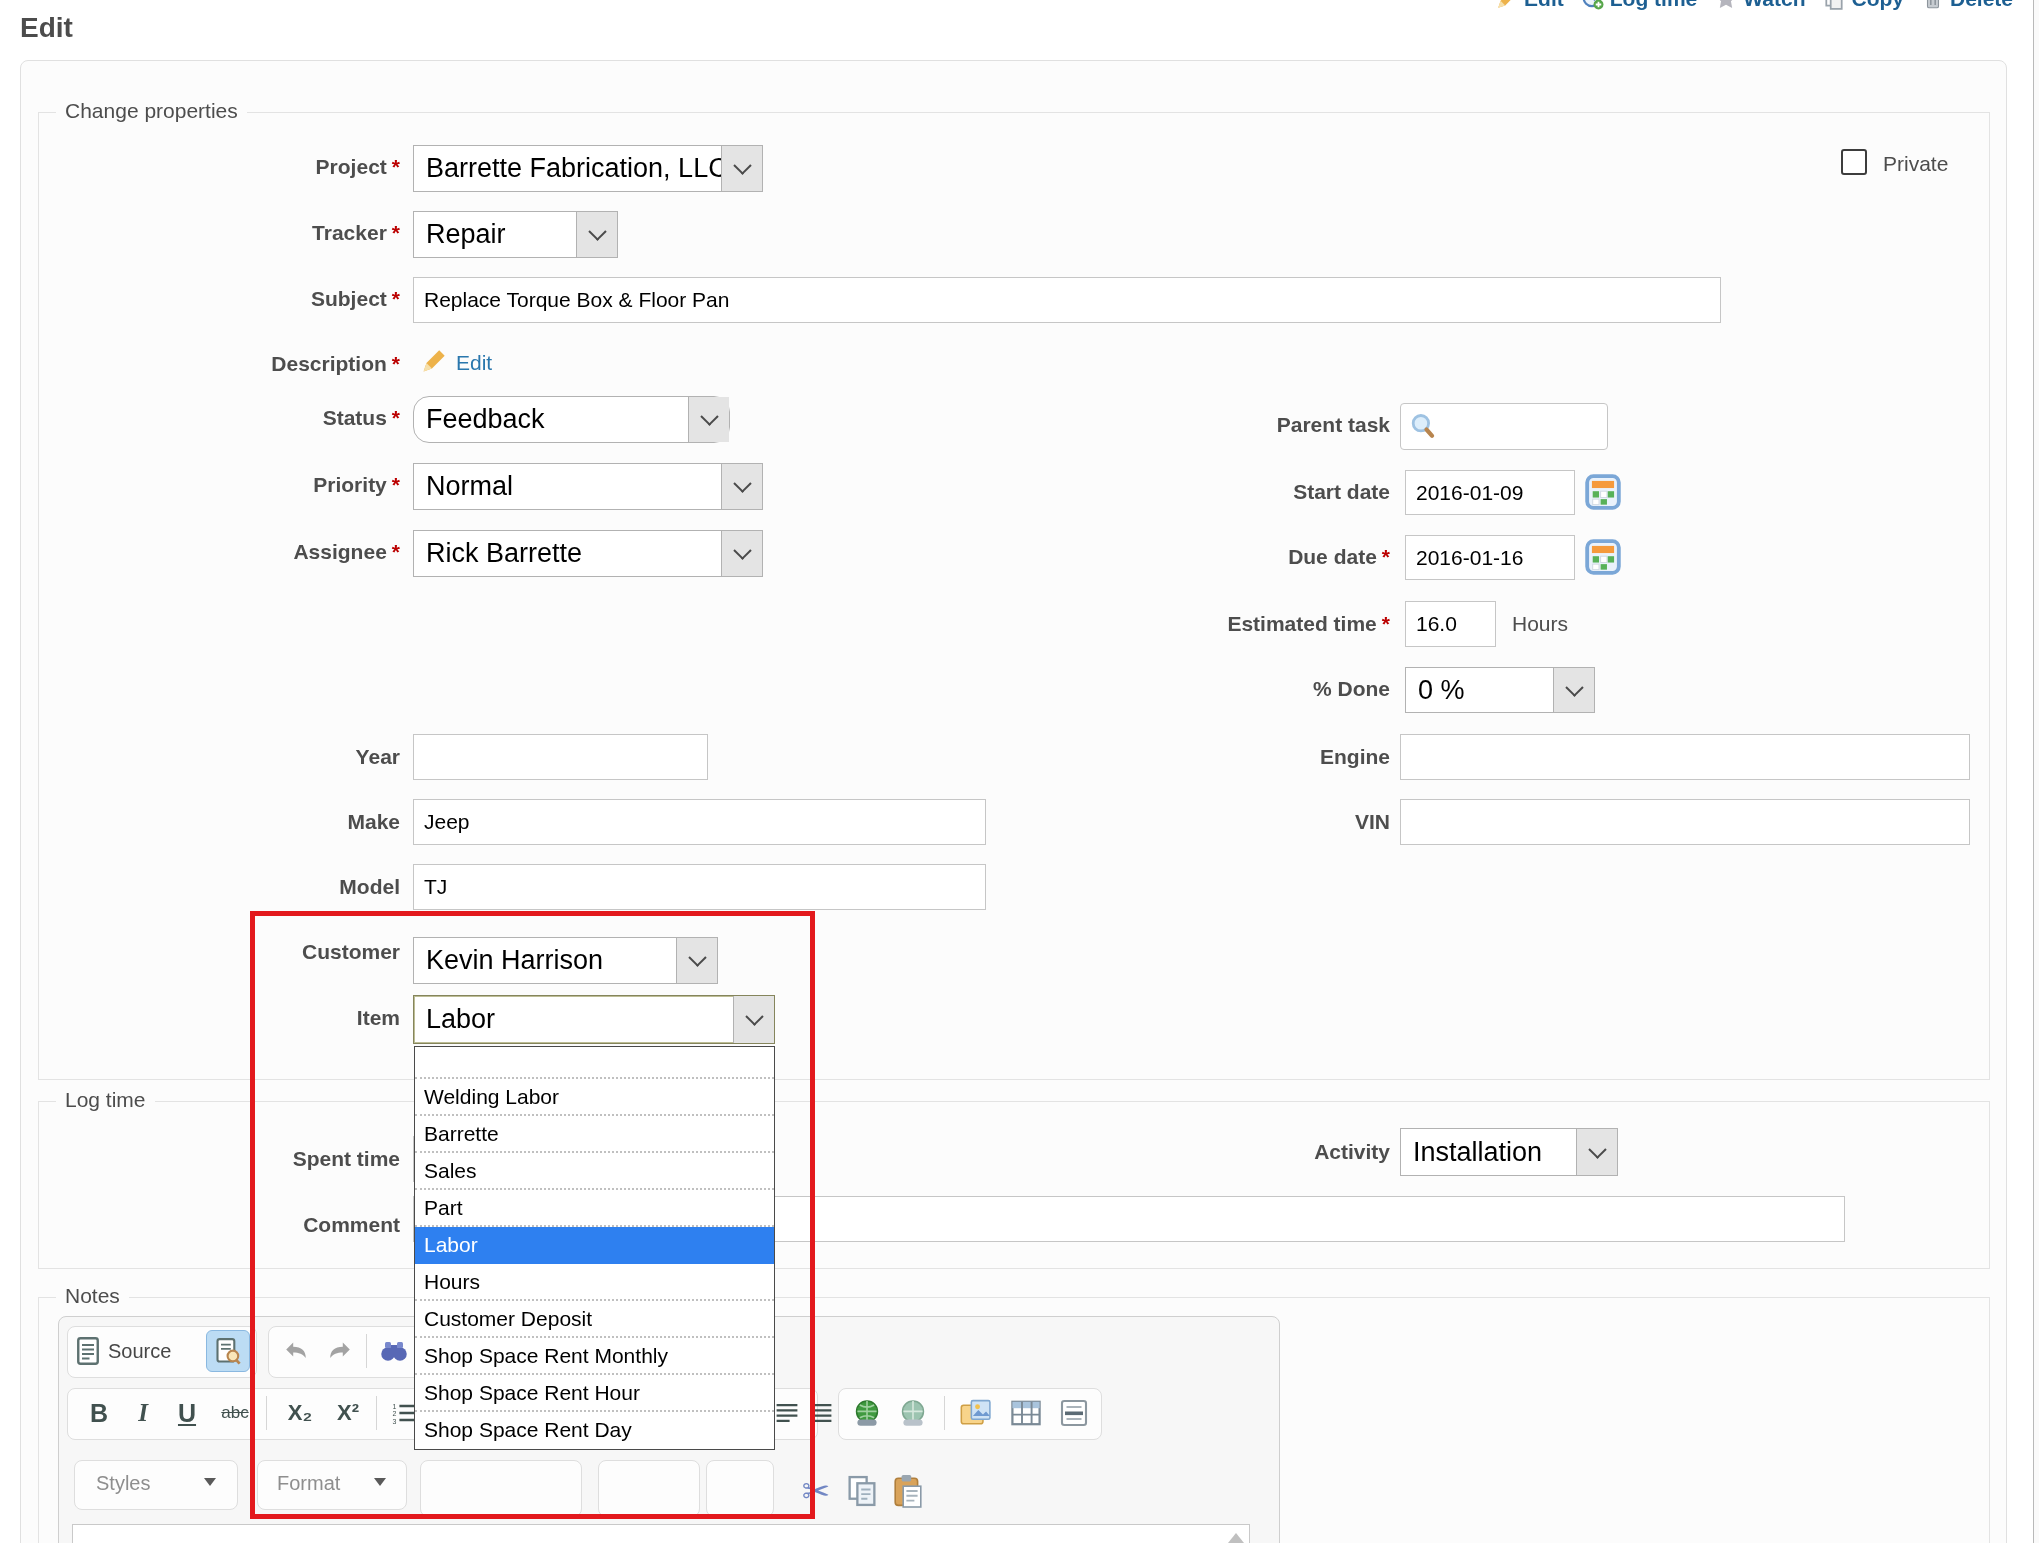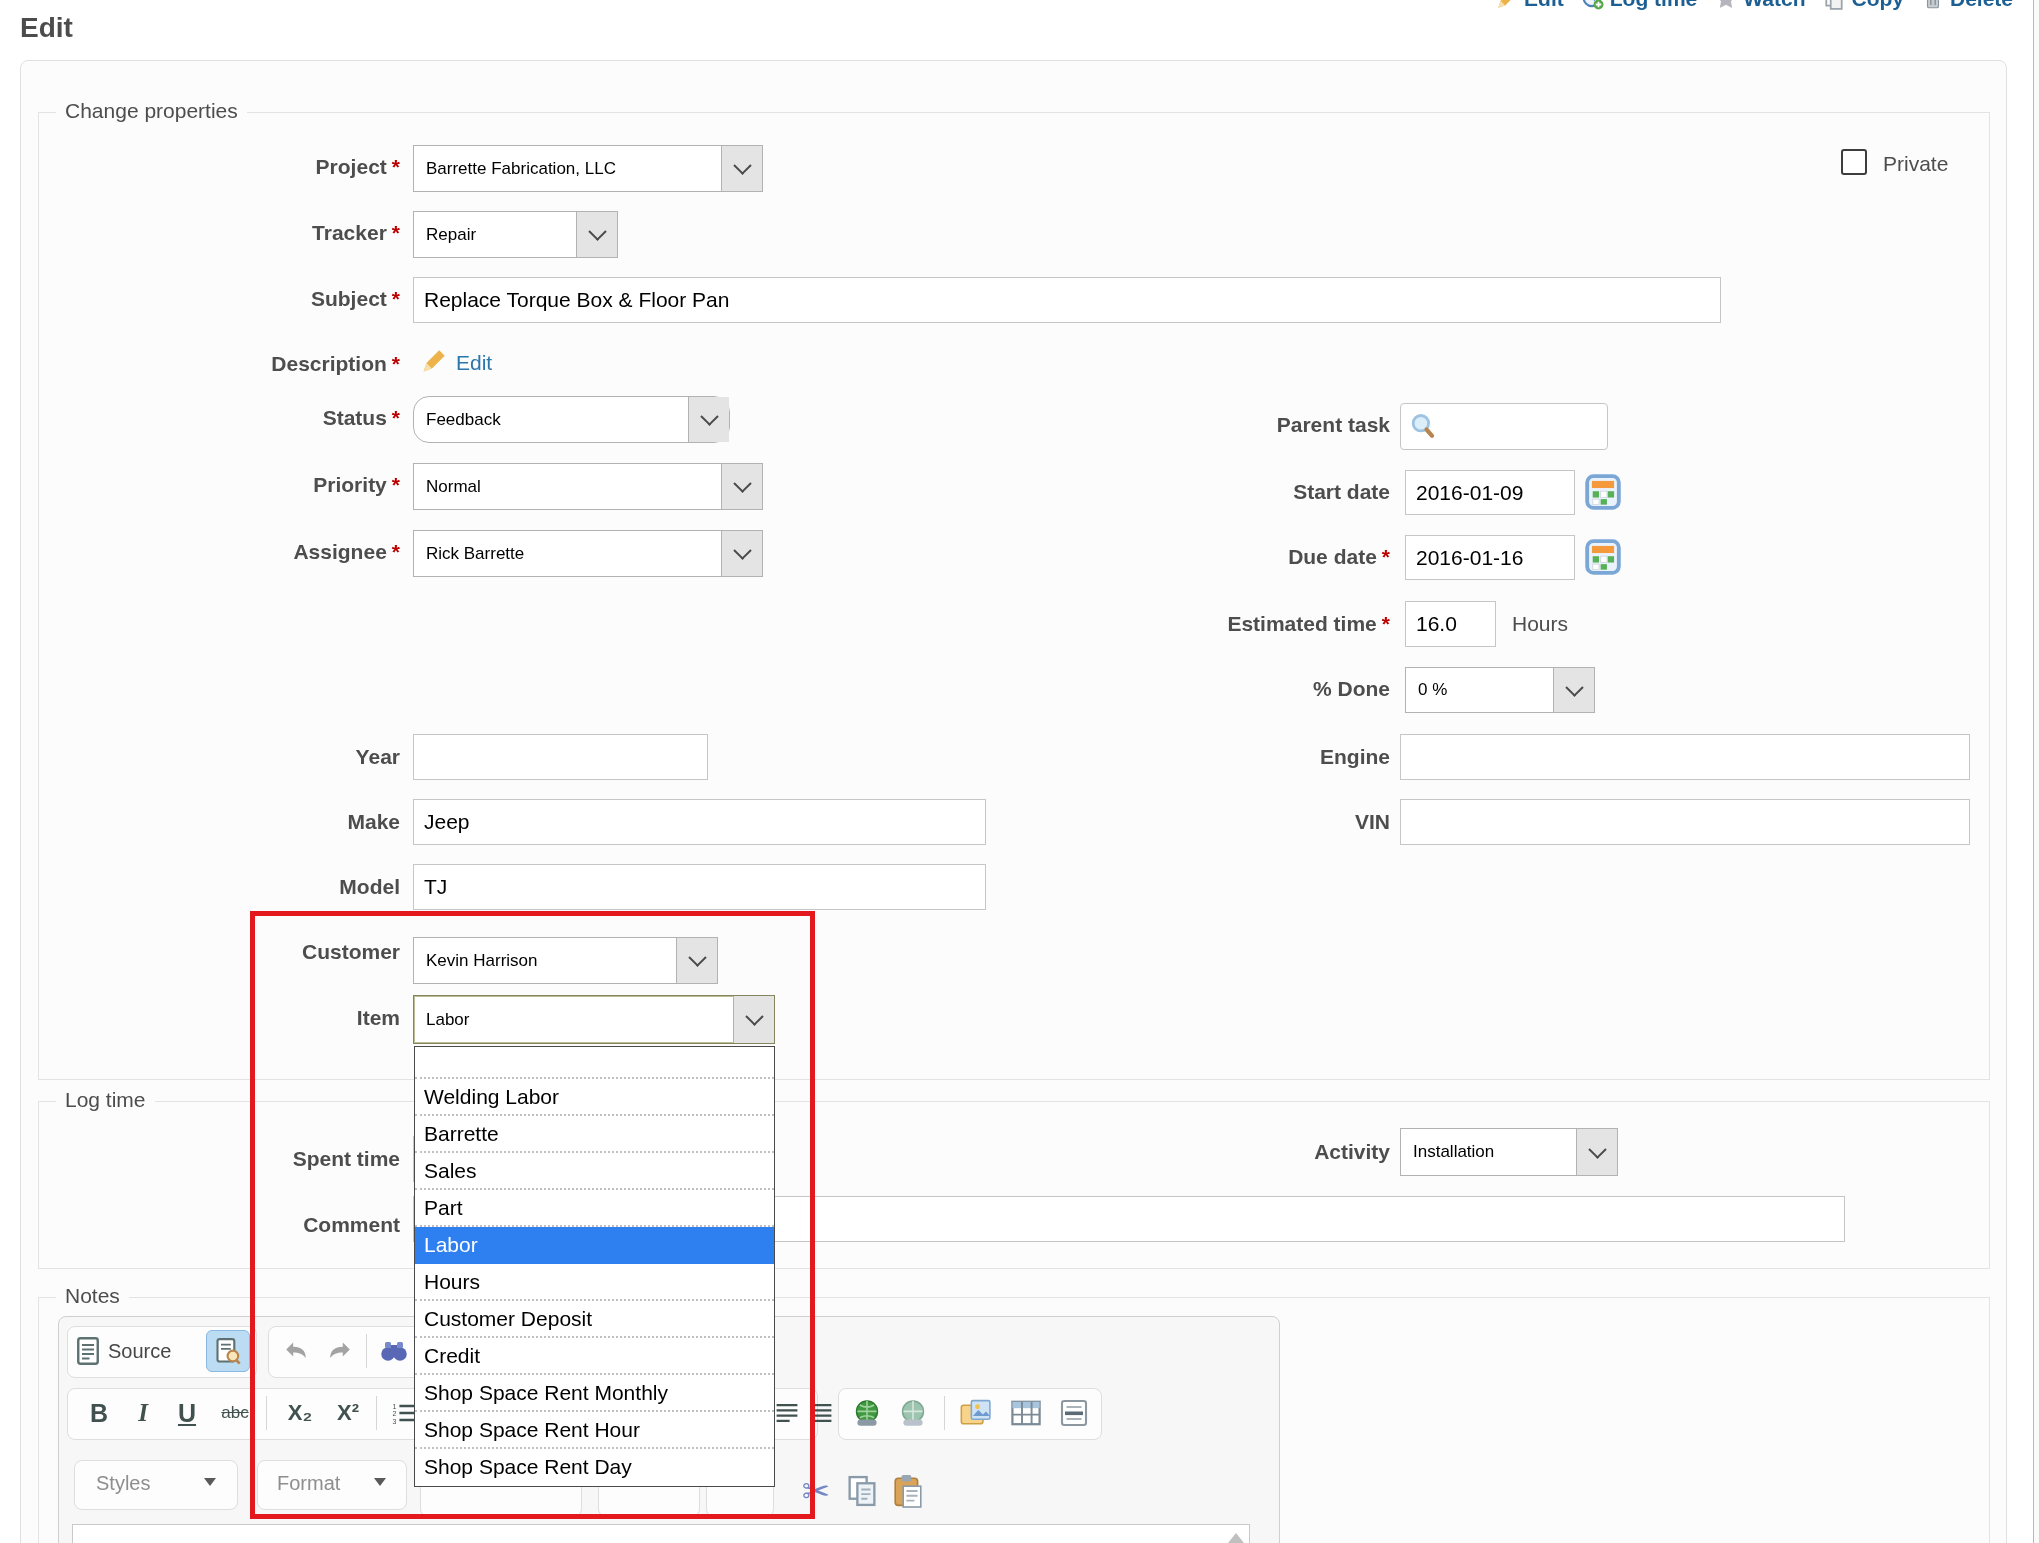--- a/index.html
+++ b/index.html
@@ -18,21 +18,21 @@
   .legend{position:absolute;font-size:21px;color:#4d4d4d;background:#fcfcfc;padding:0 9px;white-space:nowrap;}
   
   .lbl{position:absolute;width:340px;text-align:right;font-size:21px;font-weight:bold;color:#4d4d4d;white-space:nowrap;}
   .lbl.r{width:390px;}
   .req{color:#bb0000;margin-left:5px;font-weight:bold;}
   
   .ti{position:absolute;box-sizing:border-box;border:1px solid #c6c6c6;background:#fff;
       font-family:"Liberation Sans",sans-serif;font-size:21px;color:#000;padding:0 10px;outline:none;}
   .sel{position:absolute;box-sizing:border-box;background:#fff;border:1px solid #b2b2b2;
        display:flex;align-items:stretch;cursor:default;}
-  .sel .val{flex:1;display:flex;align-items:center;padding:0 12px;font-size:17px;white-space:nowrap;overflow:hidden;}
+  .sel .val{flex:1;display:flex;align-items:center;padding:0 12px;font-size:27px;white-space:nowrap;overflow:hidden;}
   .sel .btn{width:40px;background:#e4e4e4;border-left:1px solid #b2b2b2;display:flex;align-items:center;justify-content:center;}
   .sel .btn i{width:11px;height:11px;border-right:2px solid #4a4a4a;border-bottom:2px solid #4a4a4a;
               transform:rotate(45deg) translate(-2px,-2px);}
   .sel.focused{border-color:#85855c;box-shadow:0 0 0 1px #bdbd95 inset;}
   
   .dd{position:absolute;left:414px;top:1046px;width:361px;background:#fff;border:1px solid #4a4a4a;
       z-index:40;box-sizing:border-box;padding-bottom:2px;}
   .opt{height:35px;line-height:35px;padding-left:9px;font-size:21px;color:#000;
        border-bottom:2px dotted #c0c0c0;white-space:nowrap;overflow:hidden;}
   .opt.blank{height:30px;}
@@ -425,21 +425,20 @@
 
   <div class="dd">
     <div class="opt blank"></div>
     <div class="opt">Welding Labor</div>
     <div class="opt">Barrette</div>
     <div class="opt">Sales</div>
     <div class="opt">Part</div>
     <div class="opt selected">Labor</div>
     <div class="opt">Hours</div>
     <div class="opt">Customer Deposit</div>
-    <div class="opt">Credit</div>
     <div class="opt">Shop Space Rent Monthly</div>
     <div class="opt">Shop Space Rent Hour</div>
     <div class="opt">Shop Space Rent Day</div>
   </div>
 
   <div class="redbox"></div>
 
   <div class="edge-scroll"></div>
 </div>
 

